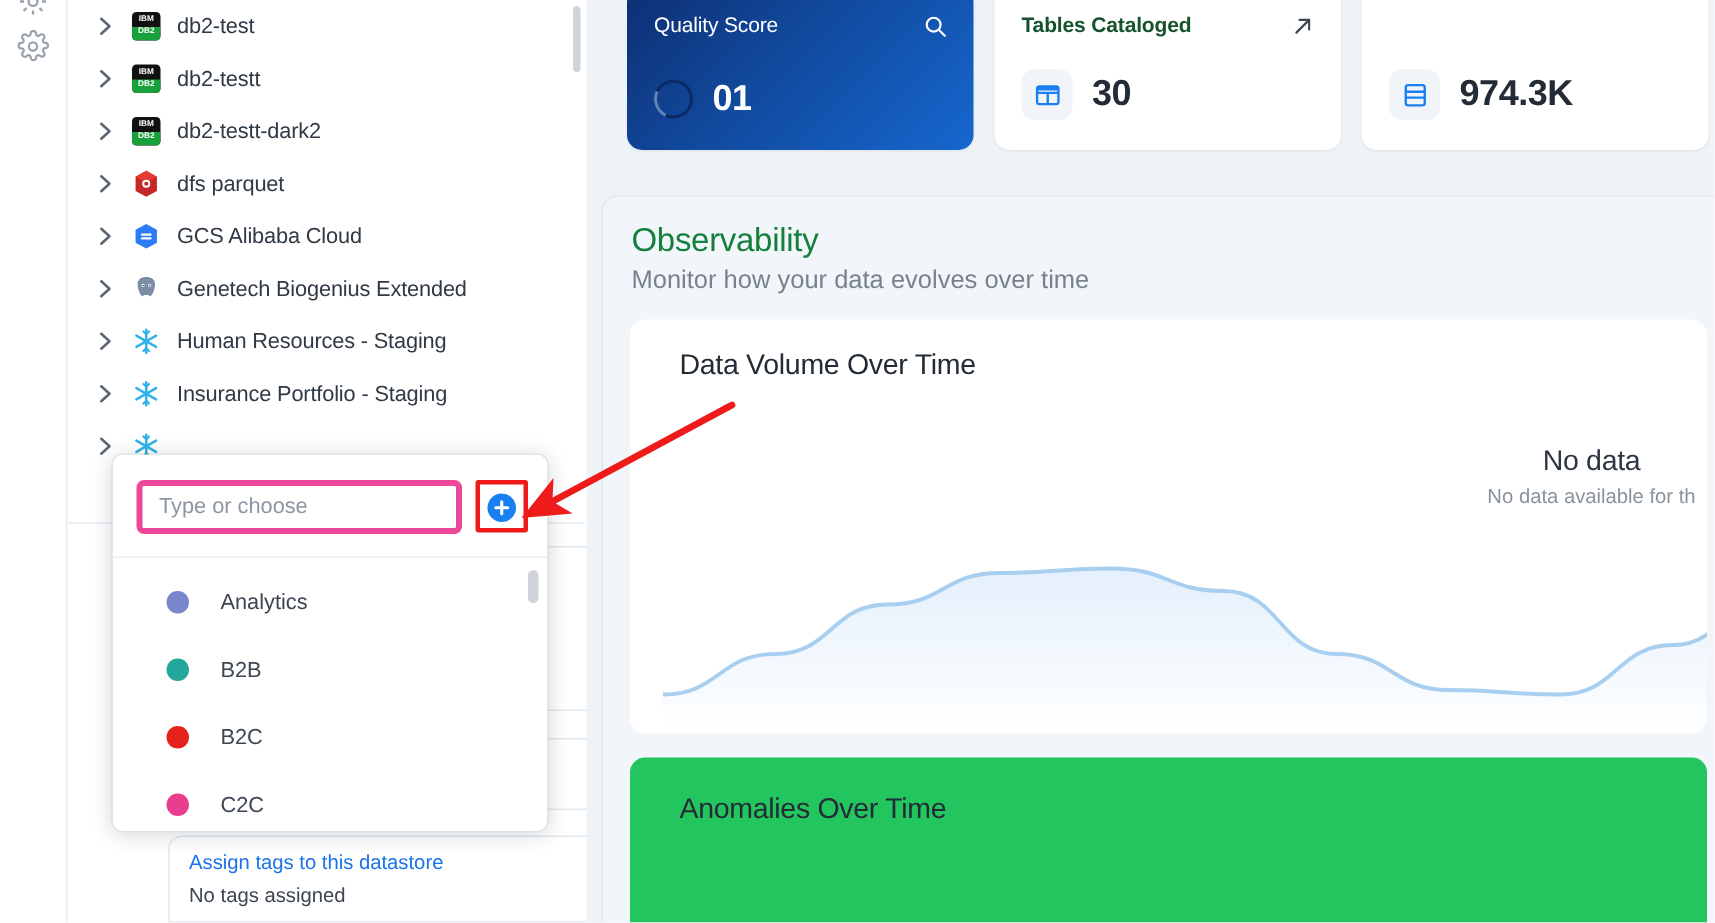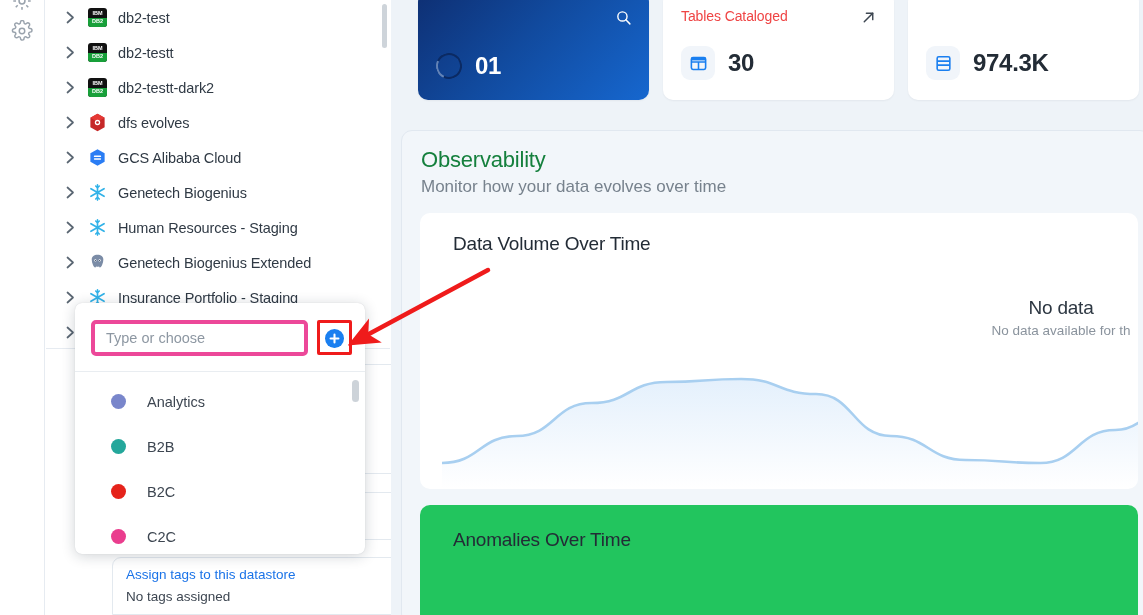--- a/index.html
+++ b/index.html
@@ -183,21 +183,21 @@
   }
   .kpi {
     width: 231px; height: 108px; border-radius: 10px; background: #fff;
     padding: 16px 18px; position: relative; flex: 0 0 231px;
     box-shadow: 0 1px 2px rgba(16,24,40,.05);
   }
   .kpi.primary {
     background: linear-gradient(135deg, #0e2f73 0%, #114a9e 45%, #1667cf 100%);
   }
   .kpi-title {
-    font-size: 14px; color: #ef4444; font-weight: 400; letter-spacing: -.1px;
+    font-size: 14px; color: #14532d; font-weight: 700; letter-spacing: -.1px;
   }
   .kpi.primary .kpi-title { color: #ffffff; font-weight: 500; }
   .kpi-corner {
     position: absolute; right: 17px; top: 17px; width: 17px; height: 17px;
     color: #3d4651;
   }
   .kpi.primary .kpi-corner { color: #ffffff; }
   .kpi-corner svg { width: 17px; height: 17px; display: block; }
   .kpi-body {
     position: absolute; left: 18px; bottom: 20px;
@@ -324,83 +324,68 @@
             </svg>
           </span>
           <div class="ds-icon ico-drill">
             <svg viewBox="0 0 24 24" width="19" height="19">
               <path d="M12 1 L21 6 V18 L12 23 L3 18 V6 Z" fill="#c62828"></path>
               <path d="M12 1 L21 6 L12 11 L3 6 Z" fill="#e53935"></path>
               <circle cx="12" cy="12" r="3.4" fill="#fff"></circle>
               <circle cx="12" cy="12" r="1.7" fill="#c62828"></circle>
             </svg>
           </div>
-          <span class="tree-label">dfs evolves</span>
+          <span class="tree-label">dfs parquet</span>
         </div>
         <div class="tree-row">
           <span class="chev">
             <svg viewBox="0 0 9 13" fill="none" stroke="currentColor" stroke-width="1.7" stroke-linecap="round" stroke-linejoin="round">
               <path d="M1.5 1.5 L7 6.5 L1.5 11.5"></path>
             </svg>
           </span>
           <div class="ds-icon ico-gcs">
             <svg viewBox="0 0 24 24" width="19" height="19">
               <path d="M12 1.6 L21 6.6 V17.4 L12 22.4 L3 17.4 V6.6 Z" fill="#2a7df4"></path>
               <rect x="7.4" y="9.6" width="9.2" height="1.9" rx=".9" fill="#fff"></rect>
               <rect x="7.4" y="12.8" width="9.2" height="1.9" rx=".9" fill="#fff"></rect>
             </svg>
           </div>
           <span class="tree-label">GCS Alibaba Cloud</span>
-        </div>
-        <div class="tree-row">
-          <span class="chev">
-            <svg viewBox="0 0 9 13" fill="none" stroke="currentColor" stroke-width="1.7" stroke-linecap="round" stroke-linejoin="round">
-              <path d="M1.5 1.5 L7 6.5 L1.5 11.5"></path>
-            </svg>
-          </span>
-          <div class="ds-icon ico-snow">
-            <svg viewBox="0 0 24 24" width="19" height="19" stroke="#31b2e8" stroke-width="2.1" stroke-linecap="round" fill="none">
-              <path d="M12 2.4v19.2M3.7 7.2l16.6 9.6M20.3 7.2L3.7 16.8"></path>
-              <path d="M12 6.1l-2.3-2.3M12 6.1l2.3-2.3M12 17.9l-2.3 2.3M12 17.9l2.3 2.3" stroke-width="1.9"></path>
-              <circle cx="12" cy="12" r="2.1" fill="#31b2e8" stroke="none"></circle>
-            </svg>
-          </div>
-          <span class="tree-label">Genetech Biogenius</span>
-        </div>
-        <div class="tree-row">
-          <span class="chev">
-            <svg viewBox="0 0 9 13" fill="none" stroke="currentColor" stroke-width="1.7" stroke-linecap="round" stroke-linejoin="round">
-              <path d="M1.5 1.5 L7 6.5 L1.5 11.5"></path>
-            </svg>
-          </span>
-          <div class="ds-icon ico-snow">
-            <svg viewBox="0 0 24 24" width="19" height="19" stroke="#31b2e8" stroke-width="2.1" stroke-linecap="round" fill="none">
-              <path d="M12 2.4v19.2M3.7 7.2l16.6 9.6M20.3 7.2L3.7 16.8"></path>
-              <path d="M12 6.1l-2.3-2.3M12 6.1l2.3-2.3M12 17.9l-2.3 2.3M12 17.9l2.3 2.3" stroke-width="1.9"></path>
-              <circle cx="12" cy="12" r="2.1" fill="#31b2e8" stroke="none"></circle>
-            </svg>
-          </div>
-          <span class="tree-label">Human Resources - Staging</span>
         </div>
         <div class="tree-row">
           <span class="chev">
             <svg viewBox="0 0 9 13" fill="none" stroke="currentColor" stroke-width="1.7" stroke-linecap="round" stroke-linejoin="round">
               <path d="M1.5 1.5 L7 6.5 L1.5 11.5"></path>
             </svg>
           </span>
           <div class="ds-icon ico-pg">
             <svg viewBox="0 0 24 24" width="19" height="19">
               <path d="M12 2.2c-4.3 0-7.3 2.2-7.3 6 0 2.4.6 4.8 1.6 7 .8 1.7 1.8 3.1 2.7 3.1.6 0 .9-.5 1.1-1.2.3.1.6.2 1 .2h1.9c.4 0 .7-.1 1-.2.2.7.5 1.2 1.1 1.2.9 0 1.9-1.4 2.7-3.1 1-2.2 1.6-4.6 1.6-7 0-3.8-3-6-7.4-6z" fill="#7b8ca6"></path>
               <ellipse cx="9.3" cy="9.3" rx="1.25" ry="1.5" fill="#fff"></ellipse>
               <ellipse cx="14.7" cy="9.3" rx="1.25" ry="1.5" fill="#fff"></ellipse>
               <circle cx="9.4" cy="9.5" r=".7" fill="#2c3e55"></circle>
               <circle cx="14.6" cy="9.5" r=".7" fill="#2c3e55"></circle>
             </svg>
           </div>
           <span class="tree-label">Genetech Biogenius Extended</span>
+        </div>
+        <div class="tree-row">
+          <span class="chev">
+            <svg viewBox="0 0 9 13" fill="none" stroke="currentColor" stroke-width="1.7" stroke-linecap="round" stroke-linejoin="round">
+              <path d="M1.5 1.5 L7 6.5 L1.5 11.5"></path>
+            </svg>
+          </span>
+          <div class="ds-icon ico-snow">
+            <svg viewBox="0 0 24 24" width="19" height="19" stroke="#31b2e8" stroke-width="2.1" stroke-linecap="round" fill="none">
+              <path d="M12 2.4v19.2M3.7 7.2l16.6 9.6M20.3 7.2L3.7 16.8"></path>
+              <path d="M12 6.1l-2.3-2.3M12 6.1l2.3-2.3M12 17.9l-2.3 2.3M12 17.9l2.3 2.3" stroke-width="1.9"></path>
+              <circle cx="12" cy="12" r="2.1" fill="#31b2e8" stroke="none"></circle>
+            </svg>
+          </div>
+          <span class="tree-label">Human Resources - Staging</span>
         </div>
         <div class="tree-row">
           <span class="chev">
             <svg viewBox="0 0 9 13" fill="none" stroke="currentColor" stroke-width="1.7" stroke-linecap="round" stroke-linejoin="round">
               <path d="M1.5 1.5 L7 6.5 L1.5 11.5"></path>
             </svg>
           </span>
           <div class="ds-icon ico-snow">
             <svg viewBox="0 0 24 24" width="19" height="19" stroke="#31b2e8" stroke-width="2.1" stroke-linecap="round" fill="none">
               <path d="M12 2.4v19.2M3.7 7.2l16.6 9.6M20.3 7.2L3.7 16.8"></path>
@@ -499,20 +484,21 @@
         <path d="M7,3.5 L0,0.5 L1.8,3.5 L0,6.5 Z" fill="#ef1b1b"></path>
       </marker>
     </defs>
     <line x1="148" y1="8" x2="14" y2="80" stroke="#ef1b1b" stroke-width="4.5" marker-end="url(#ah)" stroke-linecap="round"></line>
   </svg>
 
   <div class="main">
 
     <div class="kpis" id="kpi-row">
         <div class="kpi primary">
+          <div class="kpi-title">Quality Score</div>
           <span class="kpi-corner">
             <svg viewBox="0 0 24 24" fill="none" stroke="currentColor" stroke-width="2" stroke-linecap="round">
               <circle cx="10.5" cy="10.5" r="6.5"></circle>
               <path d="M15.3 15.3 L21 21"></path>
             </svg>
           </span>
           <div class="kpi-body">
             <span class="spinner"></span>
             <span class="kpi-val">01</span>
           </div>

